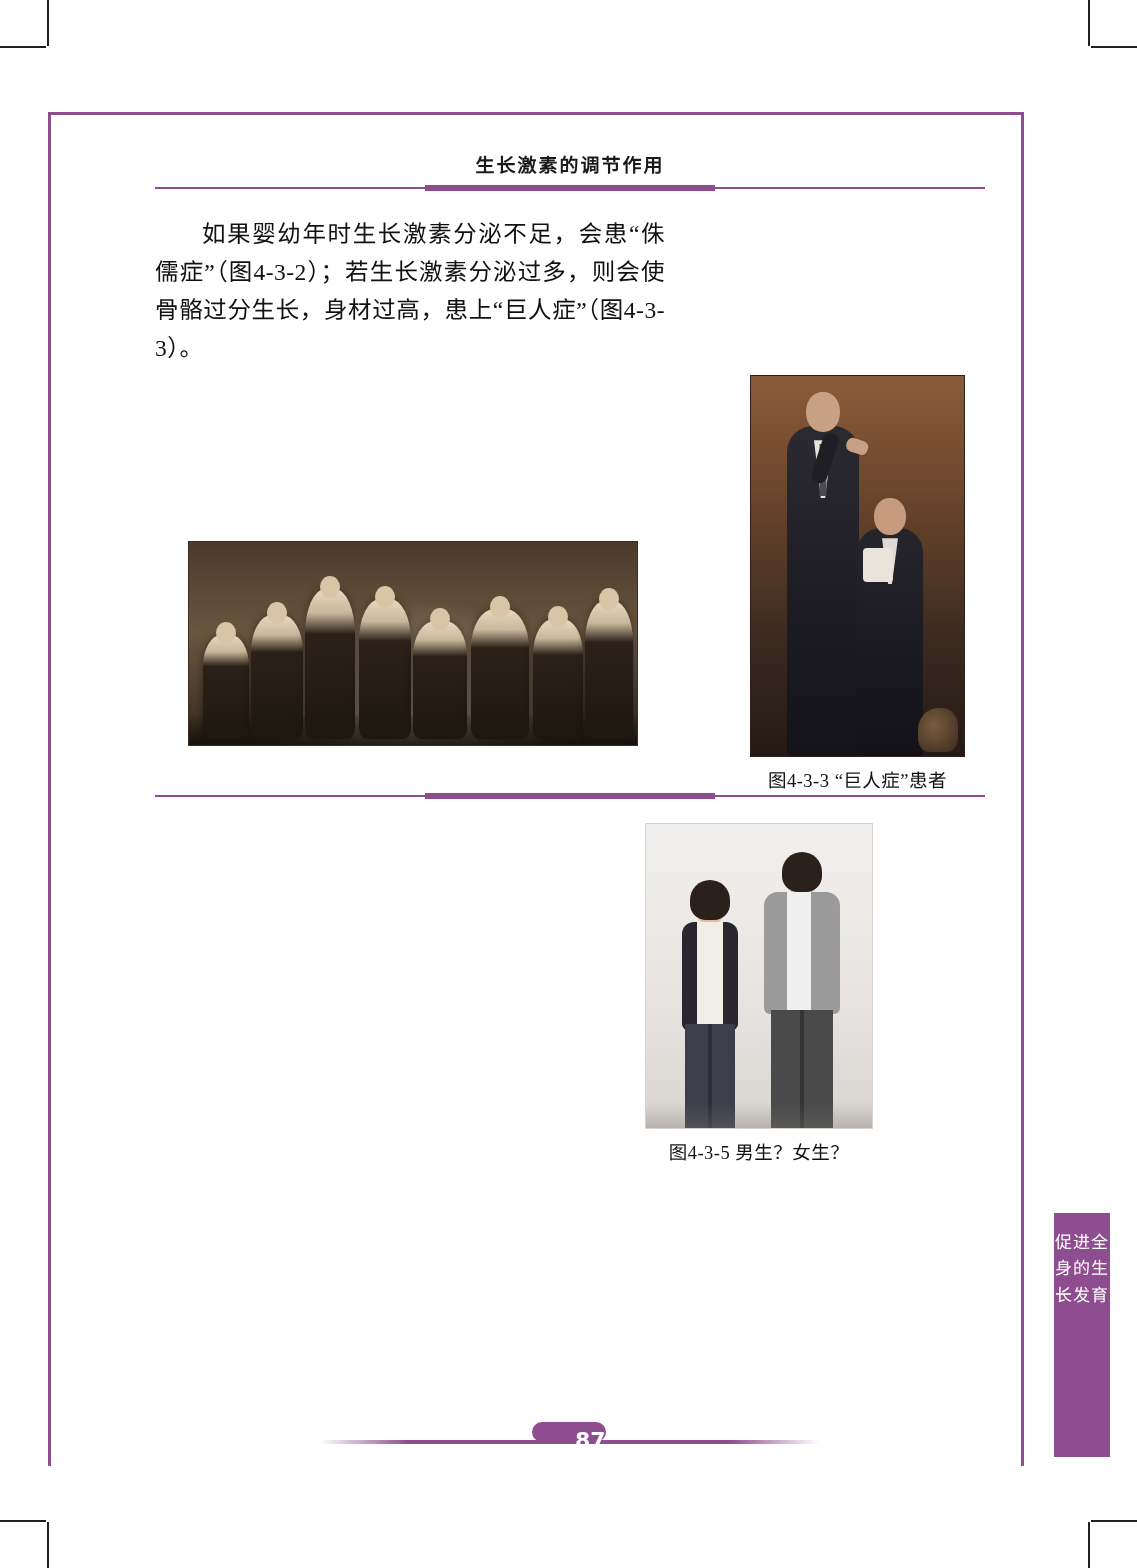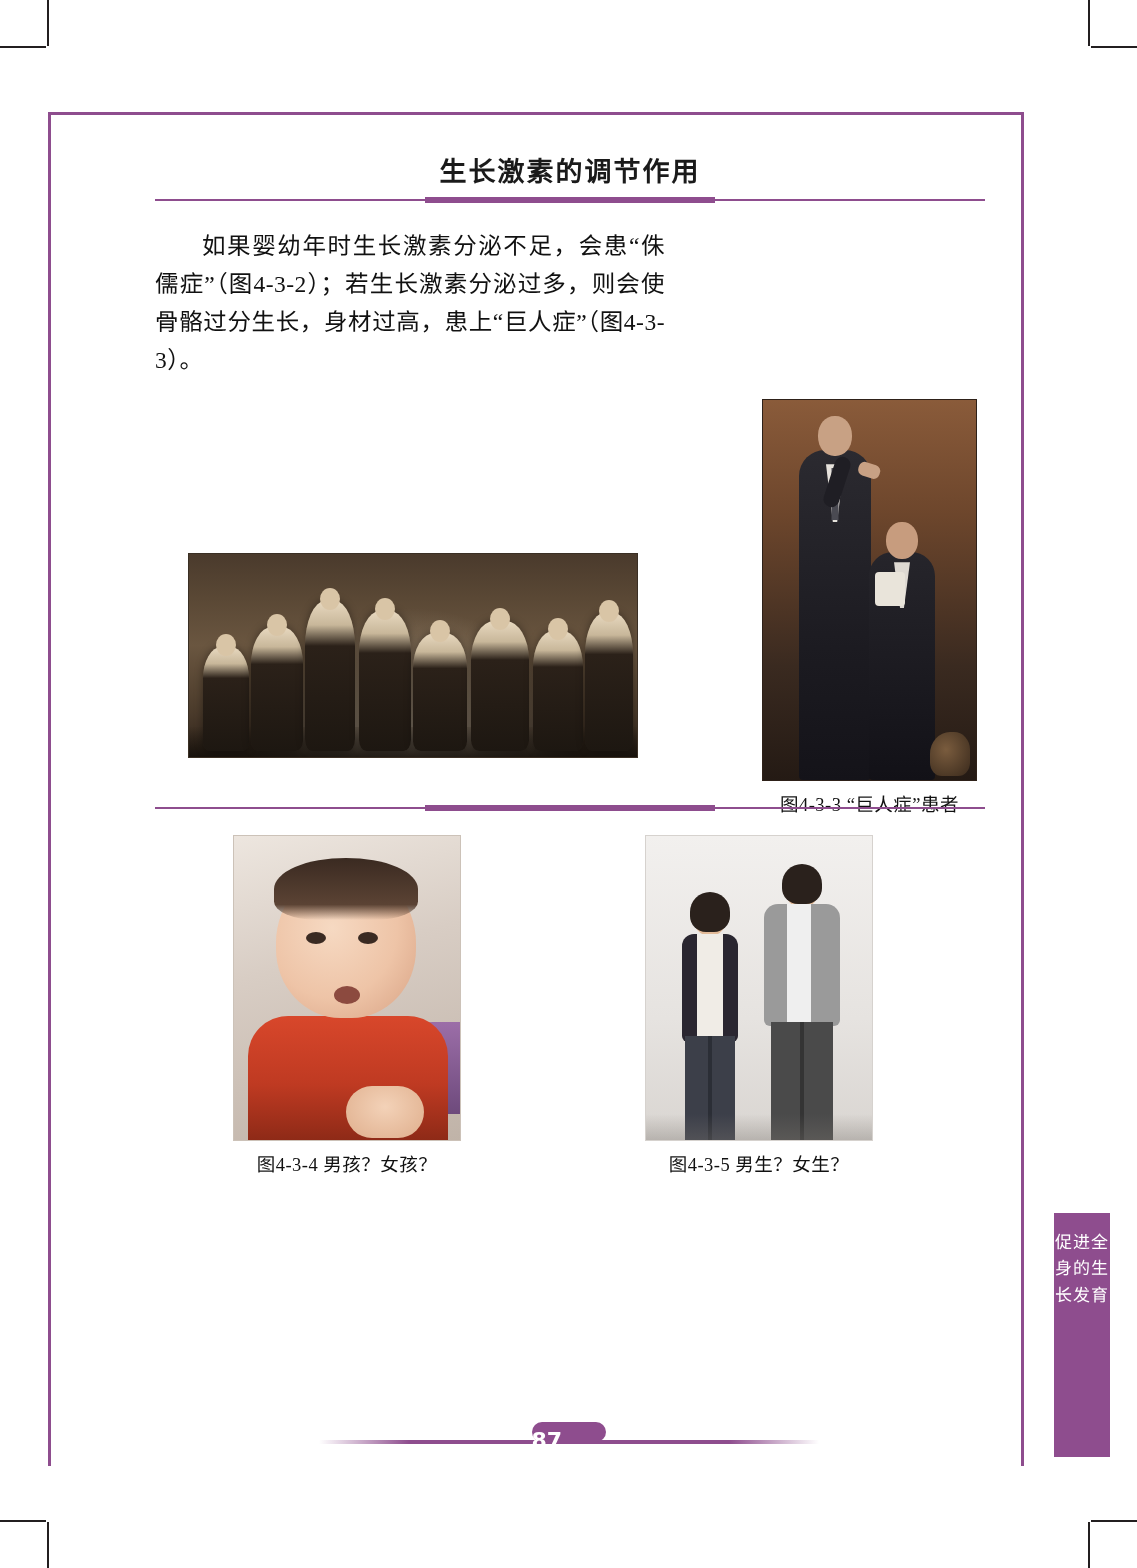--- a/index.html
+++ b/index.html
@@ -42,21 +42,21 @@
     left: 155px;
     top: 150px;
     width: 830px;
   }
 
   
   .section-heading {
     text-align: center;
     font-family: Liberation Serif, serif;
     font-weight: bold;
-    font-size: 27px;
+    font-size: 19px;
     color: #1a1a1a;
     letter-spacing: 2px;
     margin: 0 0 10px 0;
   }
   .heading-rule {
     height: 2px;
     background: #8e4d8e;
     width: 100%;
     position: relative;
     margin-bottom: 26px;
@@ -389,21 +389,21 @@
     left: 50%;
     transform: translateX(-50%);
     width: 74px; height: 20px;
     border-radius: 19px;
     background: #8e4d8e;
     color: #fff;
     font-family: "DejaVu Sans", "Liberation Sans", sans-serif;
     font-weight: bold;
     font-size: 22px;
     line-height: 38px;
-    text-align: left;
+    text-align: right;
   }
 
   .fig-row {
     position: relative;
     margin-top: 8px;
     height: 420px;
   }
   .fig-dwarf { position: absolute; left: 33px; top: 166px; }
   .fig-giant { position: absolute; left: 595px; top: 0px; }
 
@@ -461,21 +461,21 @@
           </div>
         <div class="dw-person" style="left:344px; width:50px; height:120px;">
             <span class="dw-head"></span>
           </div>
         <div class="dw-person" style="left:396px; width:48px; height:138px;">
             <span class="dw-head"></span>
           </div>
       </div>
     </figure>
 
-    <figure class="fig-giant" style="margin:12px;">
+    <figure class="fig-giant" style="margin:0;">
       <div class="photo photo-giant">
         <div class="g-tall">
           <span class="g-tall-head"></span>
           <span class="g-tall-shirt"></span>
           <span class="g-tall-tie"></span>
           <span class="g-arm-up">
               <span class="g-hand"></span>
             </span>
         </div>
         <div class="g-short">
@@ -488,33 +488,20 @@
       <figcaption class="figure-caption">图4-3-3  “巨人症”患者</figcaption>
     </figure>
 
   </div>
 
   <div class="heading-rule"></div>
 
 
   <div class="fig-row2">
 
-    <figure class="fig-baby" style="margin:0;">
-      <div class="photo photo-baby">
-        <div class="b-purple"></div>
-        <div class="b-body"></div>
-        <div class="b-head"></div>
-        <div class="b-hair"></div>
-        <div class="b-eye l"></div>
-        <div class="b-eye r"></div>
-        <div class="b-mouth"></div>
-        <div class="b-arm"></div>
-      </div>
-      <figcaption class="figure-caption">图4-3-4 男孩？女孩？</figcaption>
-    </figure>
 
     <figure class="fig-teens" style="margin:0;">
       <div class="photo photo-teens">
         <div class="t-girl">
           <span class="t-hair-long"></span>
           <span class="t-head"></span>
           <span class="t-hair"></span>
           <span class="t-torso-girl"></span>
           <span class="t-legs"></span>
         </div>

